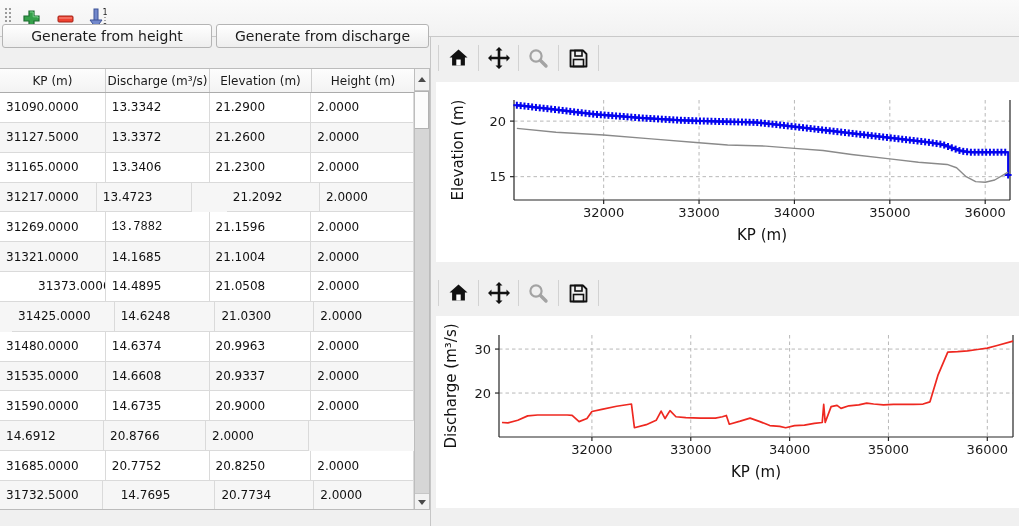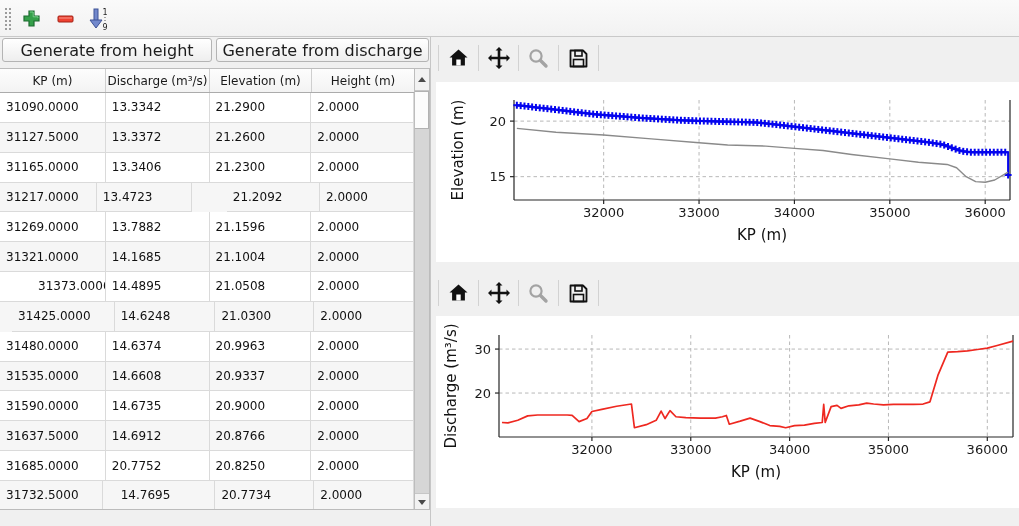--- a/index.html
+++ b/index.html
@@ -8,23 +8,23 @@
 
   
   .main-toolbar { position:absolute; left:0; top:0; width:1019px; height:37px;
     background:linear-gradient(#fafafa,#f2f2f2); border-bottom:1px solid #c9c9c9; }
   .grip { position:absolute; left:4px; top:7px; width:8px; height:23px;
     background-image:radial-gradient(#9c9c9c 34%, transparent 36%); background-size:4px 4px; }
   .tb-btn { position:absolute; top:4px; width:30px; height:29px; border:none; background:transparent;
     display:flex; align-items:center; justify-content:center; cursor:default; }
 
   
-  .gen-btn { position:absolute; top:38px; height:24px; background:linear-gradient(#ffffff,#eeeeee);
+  .gen-btn { position:absolute; top:24px; height:24px; background:linear-gradient(#ffffff,#eeeeee);
     border:1px solid #b4b4b4; border-radius:3px; font-family:"DejaVu Sans",sans-serif;
-    font-size:16px; color:#1c1c1c; }
+    font-size:14px; color:#1c1c1c; }
   .table-wrap { position:absolute; left:0; top:68px; width:430px; height:442px; background:#ffffff;
     border:1px solid #bcbcbc; border-left:none; }
   .thead { display:flex; height:24px; background:linear-gradient(#fdfdfd,#f3f3f3); border-bottom:1px solid #ababab; }
   .th { display:flex; align-items:center; justify-content:center; font-size:12px; color:#1a1a1a;
     border-right:1px solid #cfcfcf; overflow:hidden; white-space:nowrap; }
   .tbody { position:absolute; left:0; top:24px; right:15px; bottom:0; overflow:hidden; }
   .tr { display:flex; height:29.85px; background:#ffffff; }
   .tr:nth-child(even) { background:#f6f6f6; }
   .td { display:flex; align-items:center; padding-left:6px; font-size:12px; color:#111;
     border-right:1px solid #dadada; border-bottom:1px solid #dadada; overflow:hidden; white-space:nowrap; }
@@ -110,21 +110,21 @@
           <div class="td" style="width: 103px;">2.0000</div>
         </div>
         <div class="tr">
           <div class="td" style="width: 106px;">31217.0000</div>
           <div class="td" style="width: 104px;">13.4723</div>
           <div class="td" style="width: 102px; margin-left: 35px;">21.2092</div>
           <div class="td" style="width: 103px;">2.0000</div>
         </div>
         <div class="tr">
           <div class="td" style="width: 106px;">31269.0000</div>
-          <div class="td" style="width: 104px;">13.7882</div>
+          <div class="td" style="width: 104px; font-family: Liberation Mono, monospace;">13.7882</div>
           <div class="td" style="width: 102px;">21.1596</div>
           <div class="td" style="width: 103px;">2.0000</div>
         </div>
         <div class="tr">
           <div class="td" style="width: 106px;">31321.0000</div>
           <div class="td" style="width: 104px;">14.1685</div>
           <div class="td" style="width: 102px;">21.1004</div>
           <div class="td" style="width: 103px;">2.0000</div>
         </div>
         <div class="tr">
@@ -151,21 +151,20 @@
           <div class="td" style="width: 102px;">20.9337</div>
           <div class="td" style="width: 103px;">2.0000</div>
         </div>
         <div class="tr">
           <div class="td" style="width: 106px;">31590.0000</div>
           <div class="td" style="width: 104px;">14.6735</div>
           <div class="td" style="width: 102px; text-align: center;">20.9000</div>
           <div class="td" style="width: 103px;">2.0000</div>
         </div>
         <div class="tr">
-          <div class="td" style="width: 106px;">31637.5000</div>
           <div class="td" style="width: 104px;">14.6912</div>
           <div class="td" style="width: 102px;">20.8766</div>
           <div class="td" style="width: 103px;">2.0000</div>
         </div>
         <div class="tr">
           <div class="td" style="width: 106px;">31685.0000</div>
           <div class="td" style="width: 104px;">20.7752</div>
           <div class="td" style="width: 102px;">20.8250</div>
           <div class="td" style="width: 103px;">2.0000</div>
         </div>

